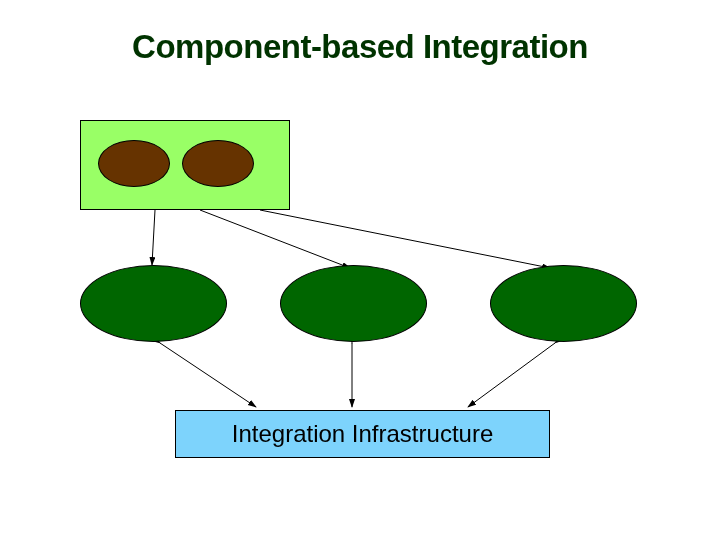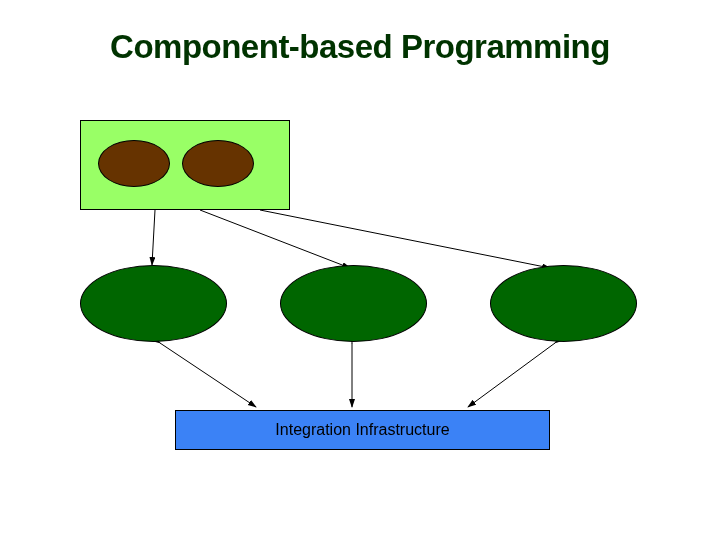--- a/index.html
+++ b/index.html
@@ -52,44 +52,44 @@
     border: 1px solid #000;
   }
   .dg-1 { top: 265px; left: 80px; }
   .dg-2 { top: 265px; left: 280px; }
   .dg-3 { top: 265px; left: 490px; }
   .infra-box {
     position: absolute;
     top: 410px;
     left: 175px;
     width: 375px;
-    height: 40px;
-    background: #3b82f6;
+    height: 48px;
+    background: #7dd3fc;
     border: 1px solid #000;
     display: flex;
     align-items: center;
     justify-content: center;
     font-family: Verdana, Geneva, sans-serif;
-    font-size: 16px;
+    font-size: 24px;
     color: #000;
     box-sizing: border-box;
   }
   svg.lines {
     position: absolute;
     top: 0;
     left: 0;
     width: 720px;
     height: 540px;
     pointer-events: none;
   }
 </style>
 </head>
 <body>
 
-<div class="title">Component-based Programming</div>
+<div class="title">Component-based Integration</div>
 
 <svg class="lines">
   <defs>
     <marker id="arrow" markerWidth="10" markerHeight="10" refX="8" refY="3" orient="auto" markerUnits="strokeWidth">
       <path d="M0,0 L0,6 L9,3 z" fill="#000"></path>
     </marker>
   </defs>
 
   <line x1="155" y1="210" x2="152" y2="265" stroke="#000" stroke-width="1" marker-end="url(#arrow)"></line>
   <line x1="200" y1="210" x2="350" y2="268" stroke="#000" stroke-width="1" marker-end="url(#arrow)"></line>

